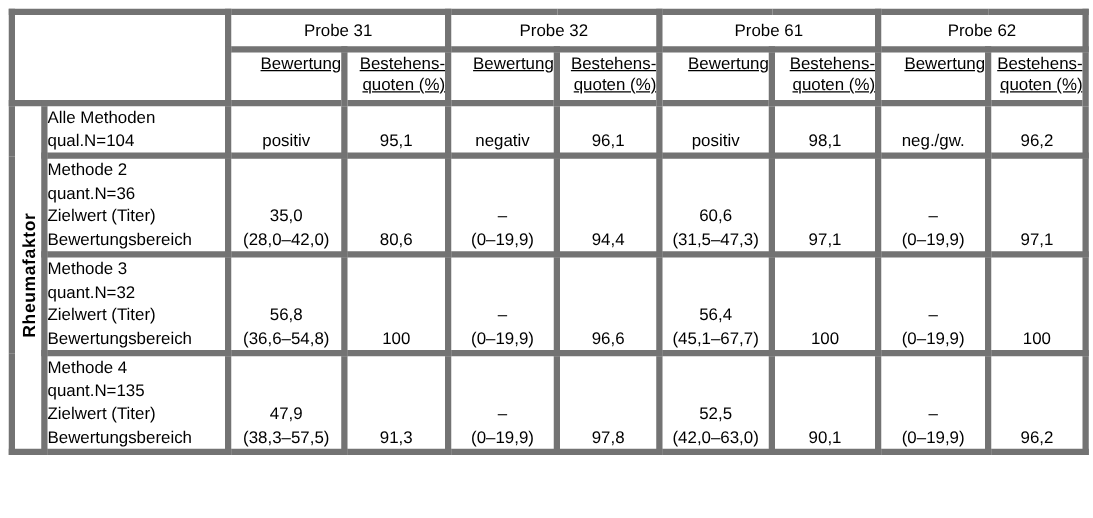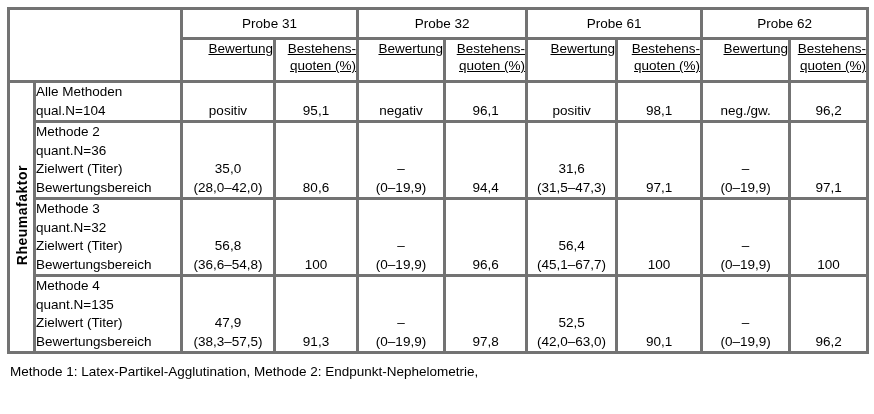--- a/index.html
+++ b/index.html
@@ -17,21 +17,21 @@
     overflow: hidden;
   }
   table.results {
     border-collapse: collapse;
     table-layout: fixed;
     width: 859px;
     border: 2px solid #000;
     font-size: 13.5px;
   }
   table.results th, table.results td {
-    border: 3px solid #737373;
+    border: 5px solid #737373;
     padding: 0;
     font-weight: normal;
     box-sizing: border-box;
     overflow: hidden;
   }
   tr.hr1 { height: 30px; }
   tr.hr2 { height: 43px; }
   tr.r0  { height: 38px; }
   tr.rm  { height: 77px; }
   thead tr.hr2 th { border-bottom: 2px solid #000; }
@@ -180,21 +180,21 @@
             <div>35,0</div>
             <div>(28,0–42,0)</div>
           </td>
         <td class="val">80,6</td>
         <td class="val">
             <div>–</div>
             <div>(0–19,9)</div>
           </td>
         <td class="val">94,4</td>
         <td class="val">
-            <div>31,6</div>
+            <div>60,6</div>
             <div>(31,5–47,3)</div>
           </td>
         <td class="val">97,1</td>
         <td class="val">
             <div>–</div>
             <div>(0–19,9)</div>
           </td>
         <td class="val">97,1</td>
       </tr>
 
@@ -258,16 +258,15 @@
         <td class="val">
             <div>–</div>
             <div>(0–19,9)</div>
           </td>
         <td class="val">96,2</td>
       </tr>
     </tbody>
   </table>
 
   <div class="footnotes">
-    <div>Methode 1: Latex-Partikel-Agglutination, Methode 2: Endpunkt-Nephelometrie,</div>
   </div>
 
 </div>
 
 </body></html>

